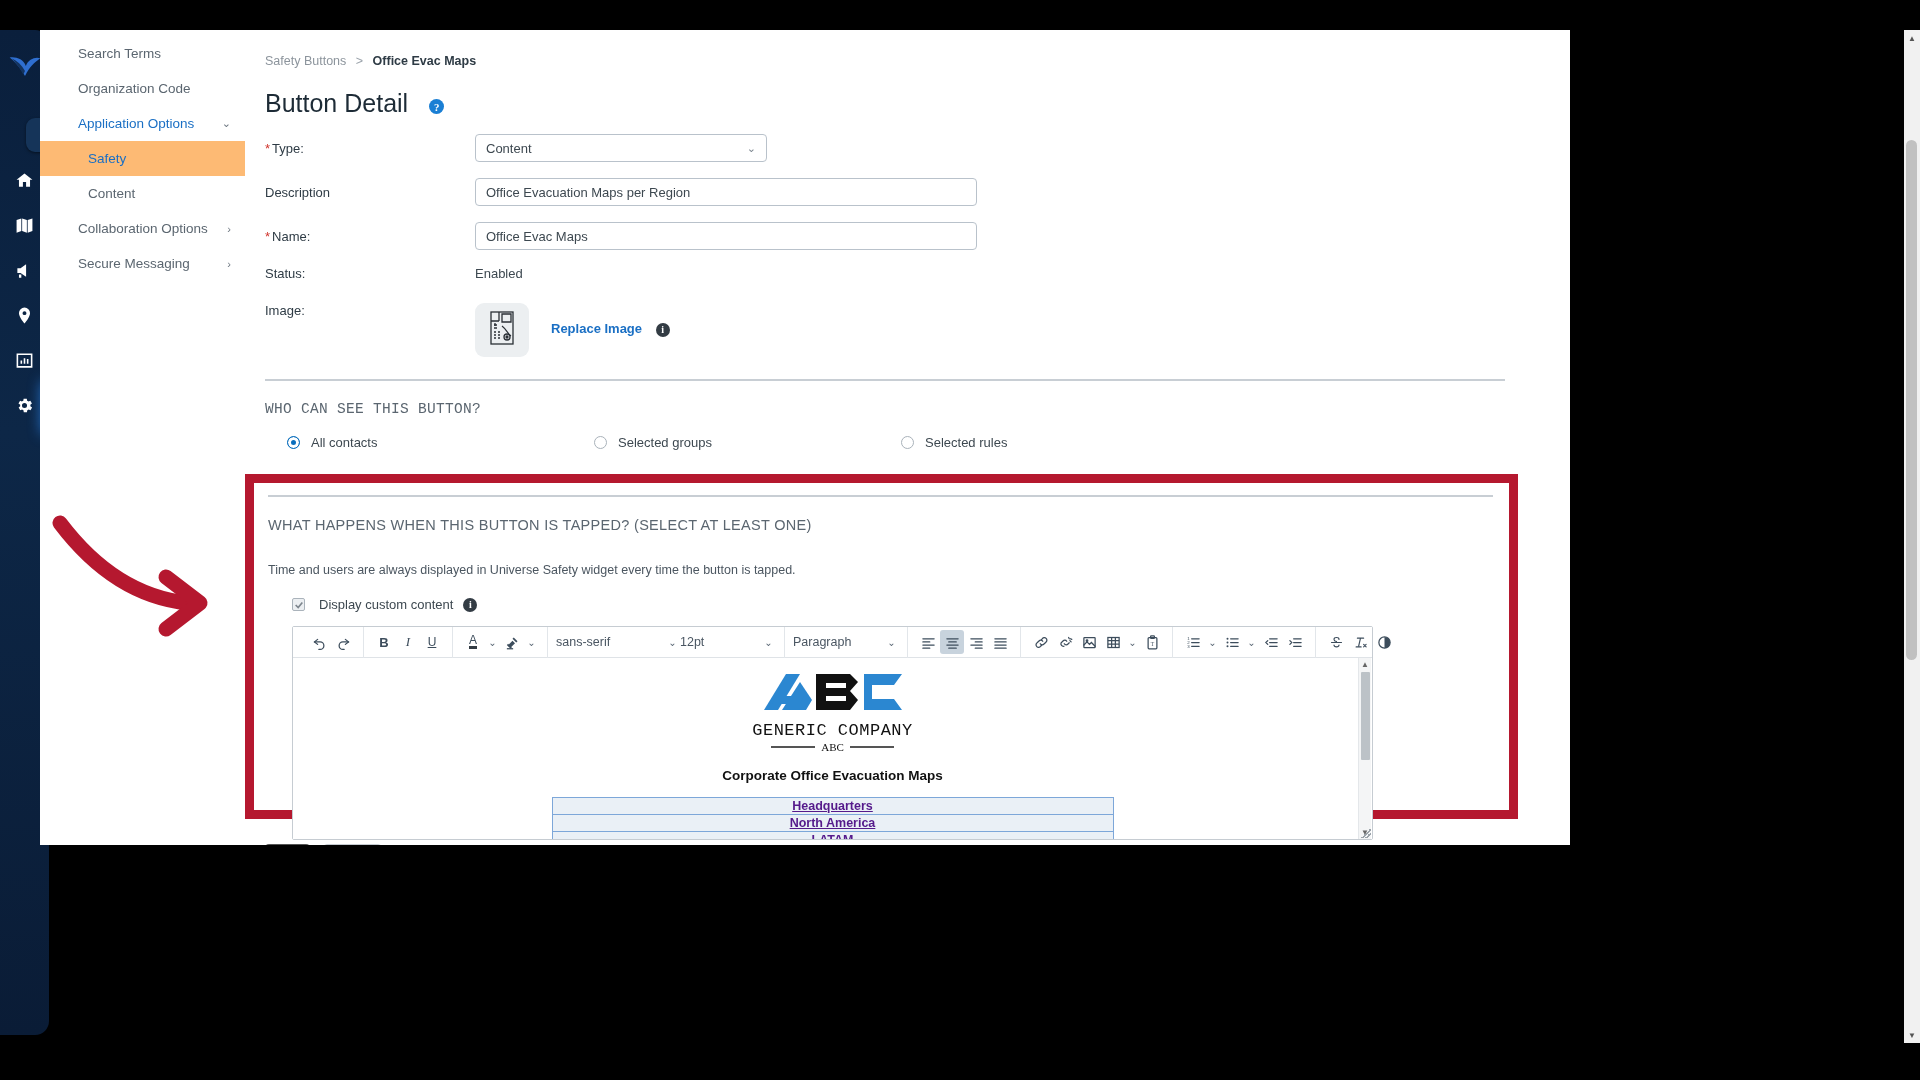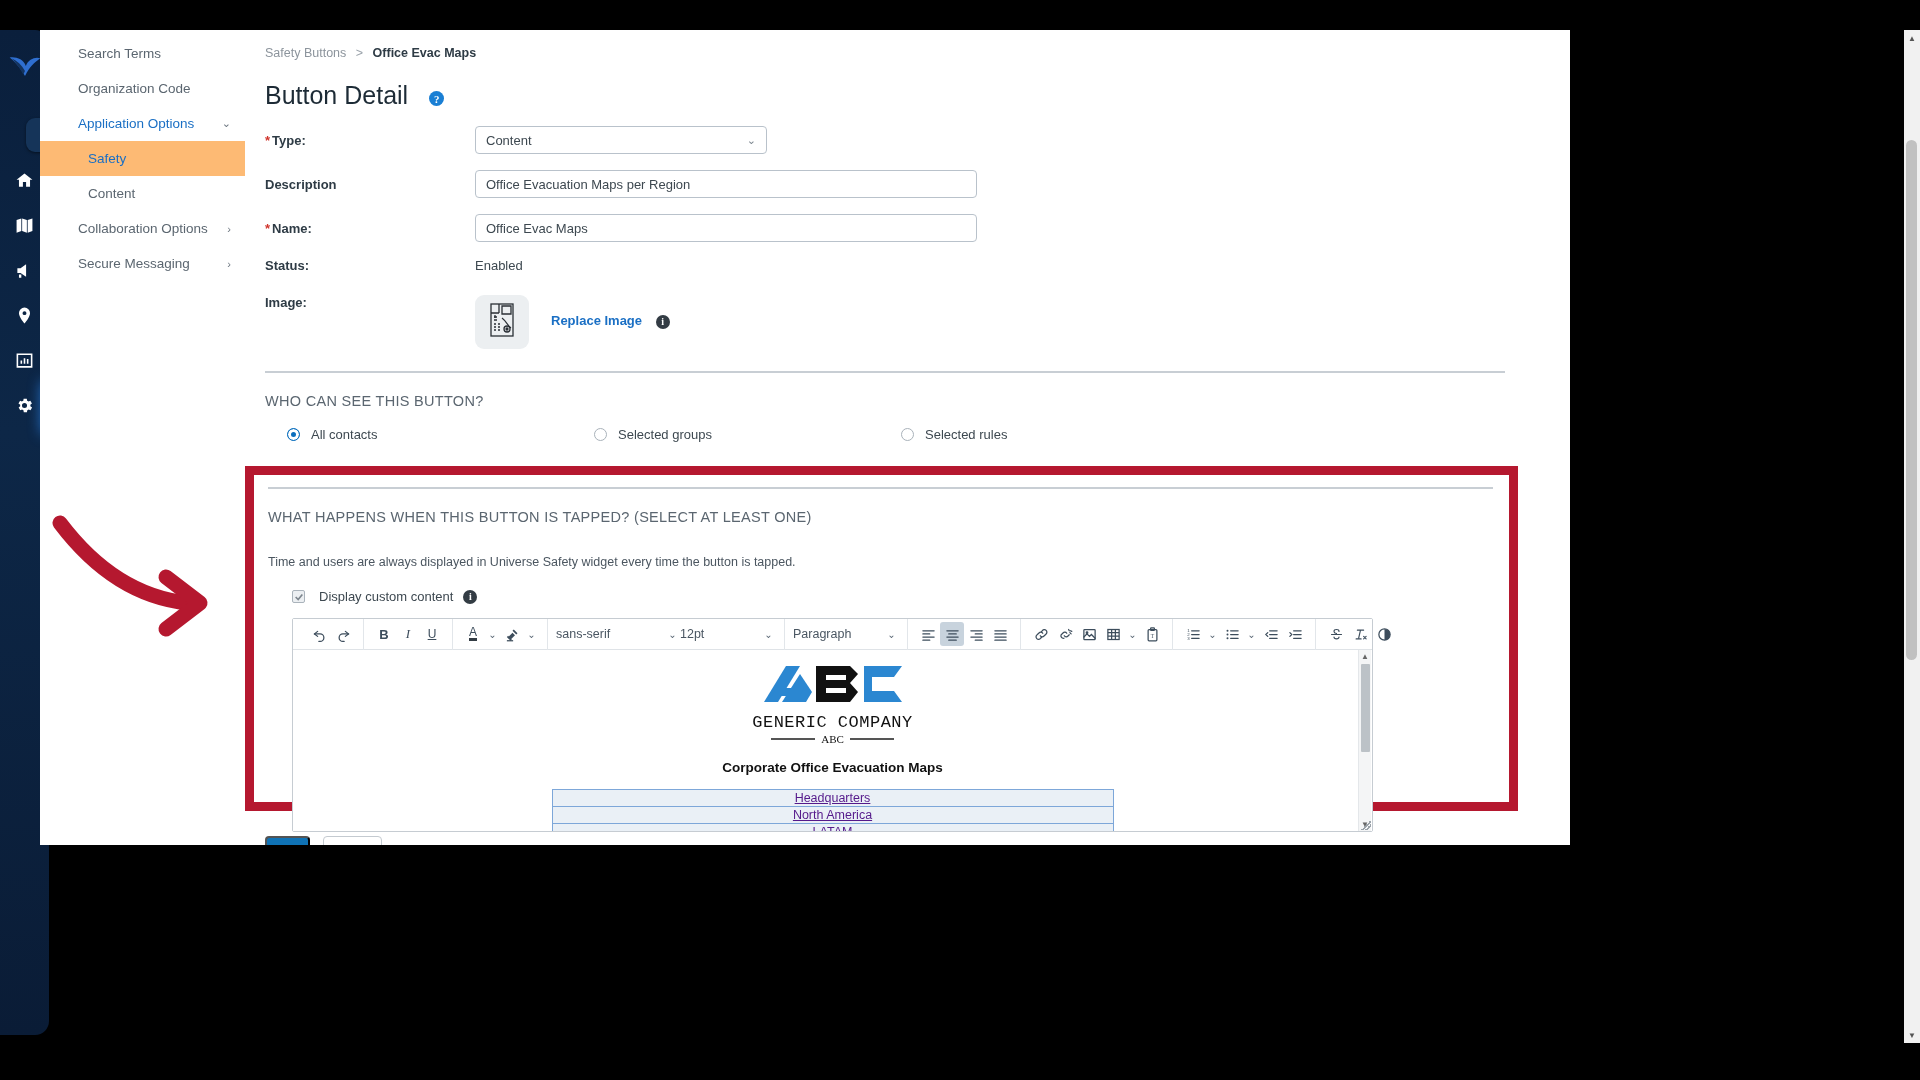--- a/index.html
+++ b/index.html
@@ -63,36 +63,36 @@
   }
   .chev { font-size: 11px; color: #6c7680; margin-left: 8px; }
 
   
   .main {
     position: absolute; left: 245px; top: 30px; width: 1305px; height: 815px;
     background: #fff; overflow: hidden;
   }
   .main-inner { position: relative; padding: 0 0 0 20px; }
 
-  .breadcrumb { margin-top: 16px; font-size: 12.5px; color: #8c949c; }
+  .breadcrumb { margin-top: 24px; font-size: 12.5px; color: #8c949c; }
   .breadcrumb .sep { margin: 0 6px; color: #9aa2aa; }
   .breadcrumb .cur { color: #2e3b45; font-weight: bold; }
 
   .page-title-row { display: flex; align-items: center; margin-top: 21px; }
   .page-title { font-size: 25px; color: #1d2b36; font-weight: normal; }
   .help-dot {
     width: 15px; height: 15px; border-radius: 50%; background: #1a7fd4;
     color: #fff; font-size: 11px; font-weight: bold; display: flex;
     align-items: center; justify-content: center; margin-left: 21px;
     margin-top: 6px; cursor: pointer; font-family: "Liberation Serif", serif;
   }
 
   .form-row { display: flex; align-items: center; margin-top: 16px; }
   .form-label {
-    width: 210px; font-size: 13px; color: #2e3b45; font-weight: bold; flex: none;
+    width: 210px; font-size: 13px; color: #2e3b45; font-weight: normal; flex: none;
   }
   .req { color: #d0342c; margin-right: 2px; }
   .fld {
     height: 28px; border: 1px solid #b9c2cb; border-radius: 4px;
     background: #fff; font-size: 13px; color: #3d4850;
     padding: 0 10px; display: flex; align-items: center;
   }
   .fld.select { width: 292px; justify-content: space-between; cursor: pointer; }
   .fld.text { width: 502px; }
   .sel-chev { color: #7b858e; font-size: 11px; }
@@ -110,21 +110,21 @@
   .info-dot {
     width: 14px; height: 14px; border-radius: 50%; background: #333c44;
     color: #fff; font-size: 10px; font-weight: bold; display: inline-flex;
     align-items: center; justify-content: center; margin-left: 10px;
     vertical-align: middle; font-family: "Liberation Serif", serif;
   }
 
   .divider { height: 2px; background: #c8ced4; margin-top: 22px; margin-right: 45px; }
 
   .section-head {
-    font-size: 14.5px; color: #5b6670; letter-spacing: .3px; margin-top: 20px;
+    font-size: 14.5px; color: #5b6670; letter-spacing: .3px; margin-top: 20px; font-family: Liberation Mono, monospace;
   }
 
   .radio-row { display: flex; margin-top: 18px; padding-left: 22px; }
   .radio-opt { display: flex; align-items: center; width: 307px; cursor: pointer; text-align: right; }
   .radio {
     width: 13px; height: 13px; border-radius: 50%;
     border: 1.5px solid #a9b2ba; background: #fff; flex: none;
   }
   .radio.on {
     border: 1.5px solid #0a6ebd; background: #0a6ebd;
@@ -193,21 +193,21 @@
   .logo-sub2 .txt { font-family: "Liberation Serif", serif; font-size: 11px; color: #111; }
 
   .doc-title {
     font-size: 13.5px; font-weight: bold; color: #111; margin-top: 15px;
   }
   .doc-table {
     margin: 14px auto 0; width: 562px; border-collapse: collapse;
   }
   .doc-table td {
     border: 1px solid #7da7d9; background: #eaf0f6; height: 17px;
-    text-align: center; font-size: 12.5px; font-weight: normal;
+    text-align: center; font-size: 12.5px; font-weight: bold;
     padding: 0; color: #551a8b;
   }
   .doc-table td a { color: #551a8b; text-decoration: underline; }
 
   .ed-scroll {
     position: absolute; right: 1px; top: 0; width: 13px; height: 181px;
     background: #f4f5f6; border-left: 1px solid #e4e7ea;
   }
   .ed-scroll .arrow {
     height: 13px; display: flex; align-items: center; justify-content: center;

